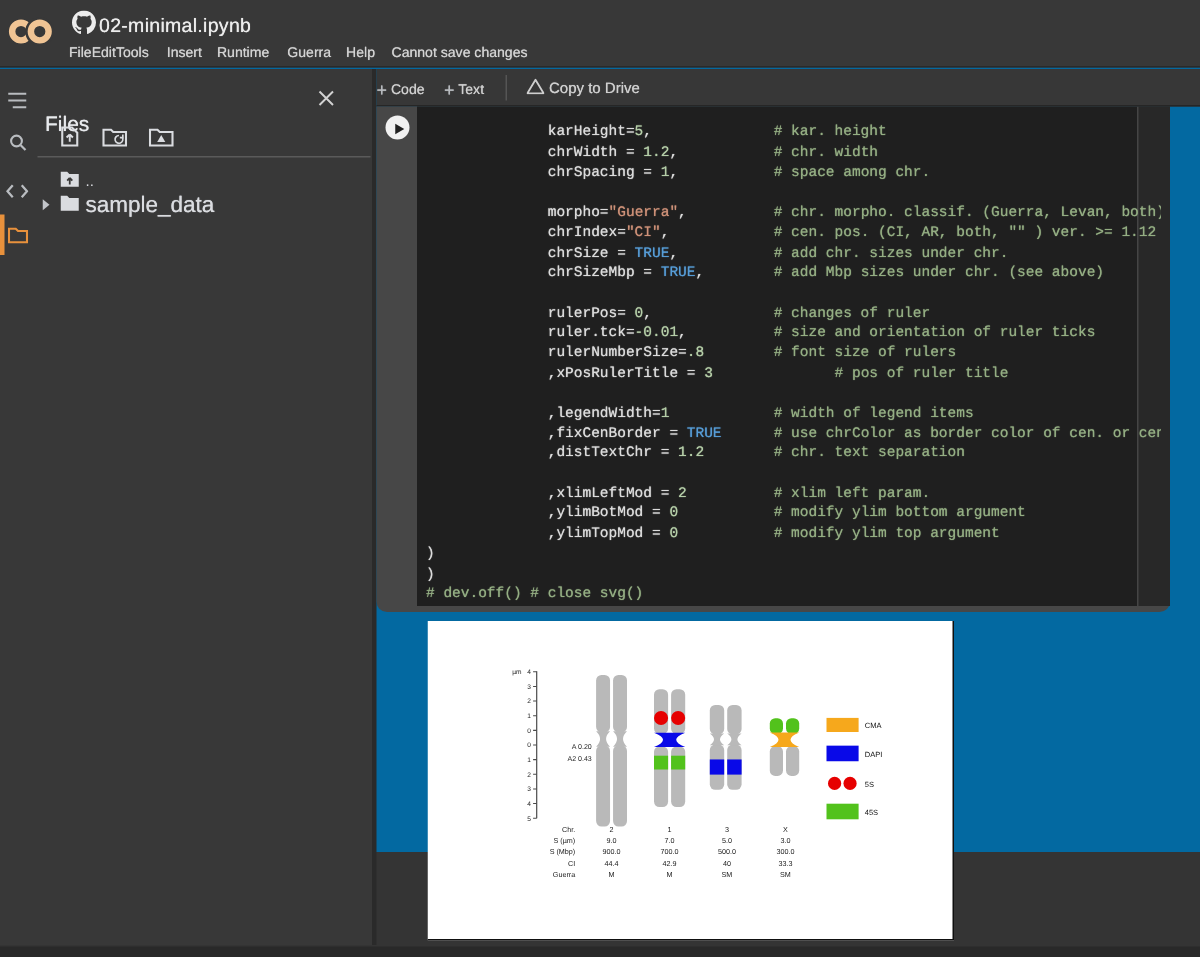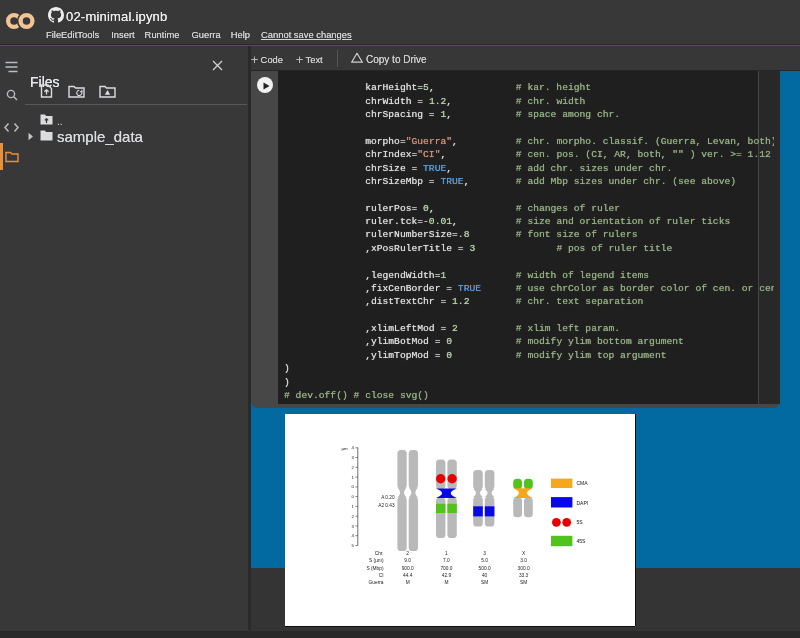--- a/index.html
+++ b/index.html
@@ -12,21 +12,21 @@
 <svg class="abs" style="left:5px;top:7px" width="33" height="28" viewBox="0 0 33 28">
   <circle cx="9" cy="14" r="5.9" fill="none" stroke="#f0c494" stroke-width="4.3"></circle>
   <circle cx="21.5" cy="14" r="7.6" fill="none" stroke="#383838" stroke-width="4.2"></circle>
   <circle cx="21.5" cy="14" r="5.9" fill="none" stroke="#f0c494" stroke-width="4.3"></circle>
 </svg>
 <svg class="abs" style="left:48px;top:7px" width="16" height="16" viewBox="0 0 16 16">
  <path fill="#ececec" d="M8 0C3.58 0 0 3.58 0 8c0 3.54 2.29 6.53 5.47 7.59.4.07.55-.17.55-.38 0-.19-.01-.82-.01-1.49-2.01.37-2.53-.49-2.69-.94-.09-.23-.48-.94-.82-1.13-.28-.15-.68-.52-.01-.53.63-.01 1.08.58 1.23.82.72 1.21 1.87.87 2.33.66.07-.52.28-.87.51-1.07-1.78-.2-3.64-.89-3.64-3.95 0-.87.31-1.59.82-2.15-.08-.2-.36-1.02.08-2.12 0 0 .67-.21 2.2.82.64-.18 1.32-.27 2-.27s1.36.09 2 .27c1.53-1.04 2.2-.82 2.2-.82.44 1.1.16 1.92.08 2.12.51.56.82 1.27.82 2.15 0 3.07-1.87 3.75-3.65 3.95.29.25.54.73.54 1.48 0 1.07-.01 1.93-.01 2.2 0 .21.15.46.55.38A8.01 8.01 0 0 0 16 8c0-4.42-3.58-8-8-8z"></path>
 </svg>
 <div class="abs t" style="left:66px;top:8.5px;font-size:13px;color:#ececec;letter-spacing:0.2px">02-minimal.ipynb</div>
 <div class="abs t" style="left:46px;top:28.5px;font-size:9.4px;color:#d2d2d2;white-space:nowrap">
-<span style="">File</span><span style="">Edit</span><span style="margin-right:12px">Tools</span><span style="margin-right:10px">Insert</span><span style="margin-right:12px">Runtime</span><span style="margin-right:10px">Guerra</span><span style="margin-right:11px">Help</span><span style="text-decoration:underline">Cannot save changes</span>
+<span style="">File</span><span style="">Edit</span><span style="margin-right:12px">Tools</span><span style="margin-right:10px">Insert</span><span style="margin-right:12px">Runtime</span><span style="margin-right:10px">Guerra</span><span style="margin-right:11px">Help</span><span style="">Cannot save changes</span>
 </div>
 
 <div class="abs" style="left:0;top:46px;width:248px;height:584px;background:#383838"></div>
 <div class="abs" style="left:248px;top:46px;width:3px;height:584px;background:#2a2a2a"></div>
 
 <svg class="abs" style="left:5px;top:61px" width="13" height="12" viewBox="0 0 13 12">
  <g stroke="#b9bcc0" stroke-width="1.3" fill="none">
   <path d="M0.5 1.5 H12.5 M0.5 6 H12.5 M3.5 10.5 H12.5"></path>
  </g>
 </svg>

